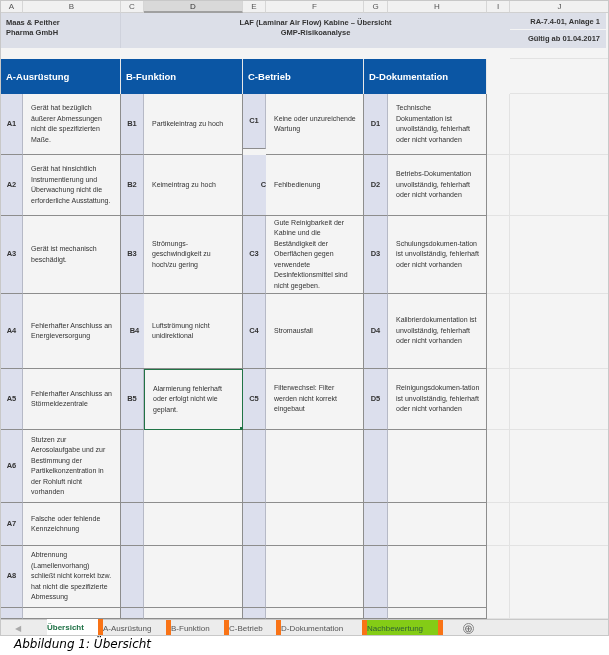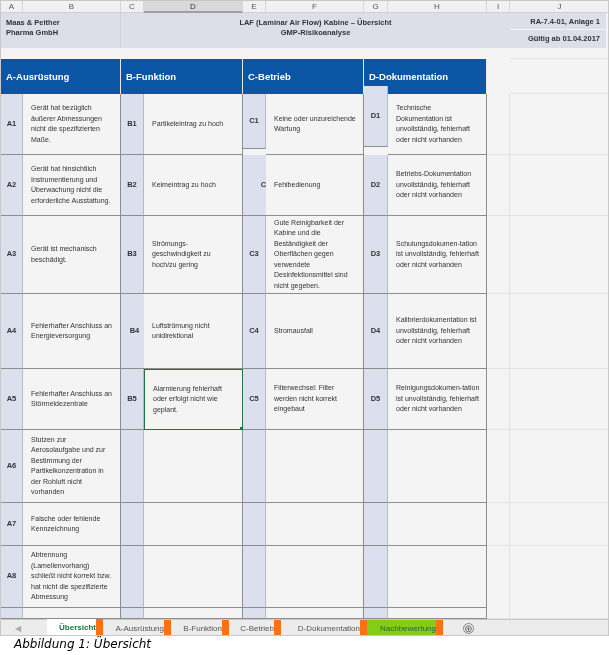--- a/index.html
+++ b/index.html
@@ -22,21 +22,21 @@
   .cathdr { position: absolute; top: 58px; height: 35px; background: #0b56a4; color: #ffffff; font-size: 9.5px; font-weight: bold; line-height: 35px; padding-left: 5px; border-right: 1px solid #e8e8e8; }
 
   .cell { position: absolute; border-right: 1px solid #8d8d8d; border-bottom: 1px solid #8d8d8d; font-size: 7px; color: #333; line-height: 10.5px; display: flex; align-items: center; }
   .idcell { background: #dcdfed; justify-content: center; font-weight: bold; font-size: 7.5px; border-right: 1px solid #b6b9c6; }
   .txtcell { background: #f4f4f4; padding: 0 6px 0 8px; }
   .txtcell.selected { border: 1.5px solid #217346; }
   .sel-handle { position: absolute; width: 4px; height: 4px; background: #217346; right: -2px; bottom: -2px; }
   .gridcell { position: absolute; border-right: 1px solid #e2e2e2; border-bottom: 1px solid #e2e2e2; background: #f4f4f4; }
 
   .tabbar { position: absolute; left: 0; top: 618px; width: 609px; height: 18px; background: #ececec; border-top: 1px solid #c8c8c8; }
-  .tab { position: absolute; top: 0; height: 17px; font-size: 8px; color: #555; line-height: 17px; text-align: right; border-right: 7px solid #f97316; }
+  .tab { position: absolute; top: 0; height: 17px; font-size: 8px; color: #555; line-height: 17px; text-align: left; border-right: 5px solid #f97316; }
   .tab.active { background: #ffffff; color: #1e7145; font-weight: bold; border-bottom: 2px solid #1e7145; top: -1px; height: 18px; }
   .tab.green { background: #84cc16; color: #2f5e36; }
   .navarrow { position: absolute; top: 0; left: 14px; font-size: 8px; color: #aaa; line-height: 17px; }
   .addsheet { position: absolute; left: 462px; top: 3px; width: 11px; height: 11px; border: 1px solid #888; border-radius: 50%; font-size: 10px; line-height: 9px; text-align: center; color: #666; }
   .caption { position: absolute; left: 14px; top: 637px; font-size: 12px; font-style: italic; color: #000; font-family: "DejaVu Sans", sans-serif; }
 </style>
 </head>
 <body>
 
 <div class="frame">
@@ -70,21 +70,21 @@
   <div class="cathdr" style="left:120px;width:122px">B-Funktion</div>
   <div class="cathdr" style="left:242px;width:121px">C-Betrieb</div>
   <div class="cathdr" style="left:363px;width:123px">D-Dokumentation</div>
 
   <div class="cell idcell" style="left:0;top:93px;width:22px;height:61px">A1</div>
   <div class="cell txtcell" style="left:22px;top:93px;width:98px;height:61px">Gerät hat bezüglich äußerer Abmessungen nicht die spezifizierten Maße.</div>
   <div class="cell idcell" style="left:120px;top:93px;width:23px;height:61px">B1</div>
   <div class="cell txtcell" style="left:143px;top:93px;width:99px;height:61px">Partikeleintrag zu hoch</div>
   <div class="cell idcell" style="left:242px;top:93px;width:23px;height:55px">C1</div>
   <div class="cell txtcell" style="left:265px;top:93px;width:98px;height:61px">Keine oder unzureichende Wartung</div>
-  <div class="cell idcell" style="left:363px;top:85px;width:24px;height:61px">D1</div>
+  <div class="cell idcell" style="left:363px;top:93px;width:24px;height:61px">D1</div>
   <div class="cell txtcell" style="left:387px;top:93px;width:99px;height:61px">Technische Dokumentation ist unvollständig, fehlerhaft oder nicht vorhanden</div>
 
   <div class="cell idcell" style="left:0;top:154px;width:22px;height:61px">A2</div>
   <div class="cell txtcell" style="left:22px;top:154px;width:98px;height:61px">Gerät hat hinsichtlich Instrumentierung und Überwachung nicht die erforderliche Ausstattung.</div>
   <div class="cell idcell" style="left:120px;top:154px;width:23px;height:61px">B2</div>
   <div class="cell txtcell" style="left:143px;top:154px;width:99px;height:61px">Keimeintrag zu hoch</div>
   <div class="cell idcell" style="left:242px;top:154px;width:46px;height:61px">C2</div>
   <div class="cell txtcell" style="left:265px;top:154px;width:98px;height:61px">Fehlbedienung</div>
   <div class="cell idcell" style="left:363px;top:154px;width:24px;height:61px">D2</div>
   <div class="cell txtcell" style="left:387px;top:154px;width:99px;height:61px">Betriebs-Dokumentation unvollständig, fehlerhaft oder nicht vorhanden</div>

